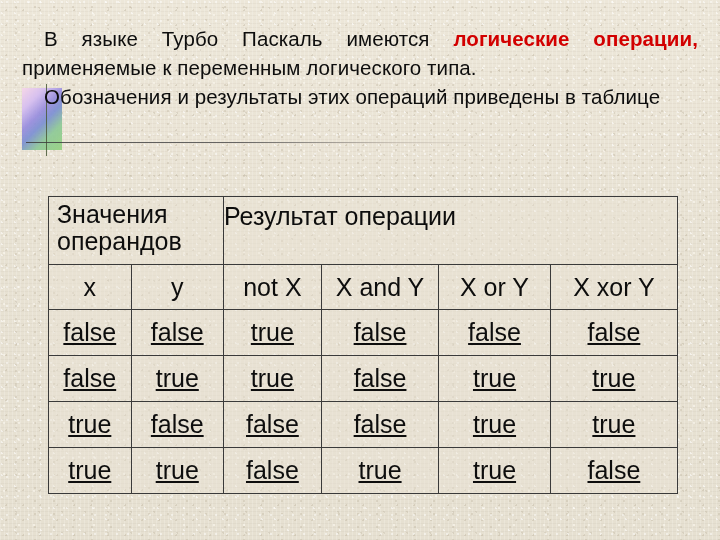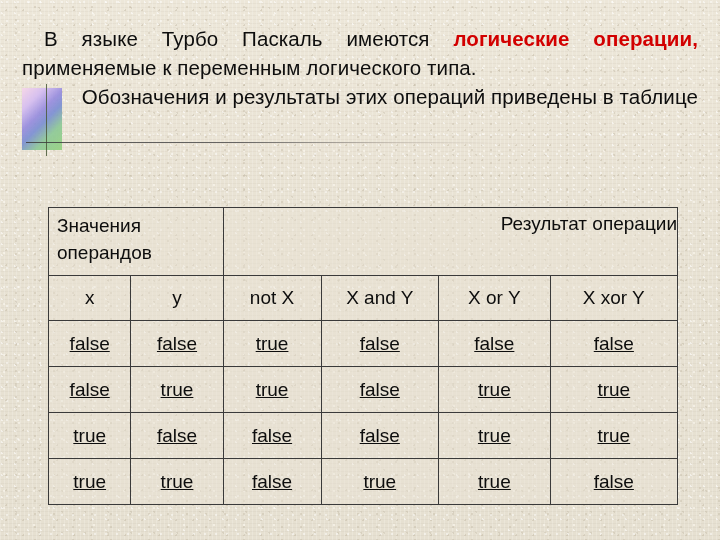--- a/index.html
+++ b/index.html
@@ -91,54 +91,54 @@
     width: 676px;
     font-size: 20.5px;
     line-height: 29px;
     color: #0d0d0d;
     letter-spacing: .1px;
   }
   #copy p {
     margin: 0;
     text-align: justify;
   }
-  #copy p.last { text-align: right; }
+  #copy p.last { text-align: left; }
   #copy p.indent { text-indent: 22px; }
   .hl {
     color: #d20000;
     font-weight: bold;
   }
 
   
   #truth-table {
     position: absolute;
     left: 48px;
-    top: 207px;
+    top: 196px;
     width: 630px;
     border-collapse: collapse;
-    font-size: 19px;
+    font-size: 25px;
     color: #0d0d0d;
     background: transparent;
   }
   #truth-table td, #truth-table th {
     border: 1px solid #3a3a3a;
     font-weight: normal;
     padding: 0;
     background: rgba(233,227,212,0.42);
   }
   .grp-operands {
     height: 62px;
     text-align: left;
     vertical-align: top;
     padding: 4px 0 0 8px !important;
     line-height: 27px;
   }
   .grp-result {
     height: 62px;
-    text-align: right;
+    text-align: left;
     vertical-align: top;
     padding-top: 5px !important;
   }
   .colhead {
     height: 44px;
     text-align: center;
   }
   .cell {
     height: 45px;
     text-align: center;

